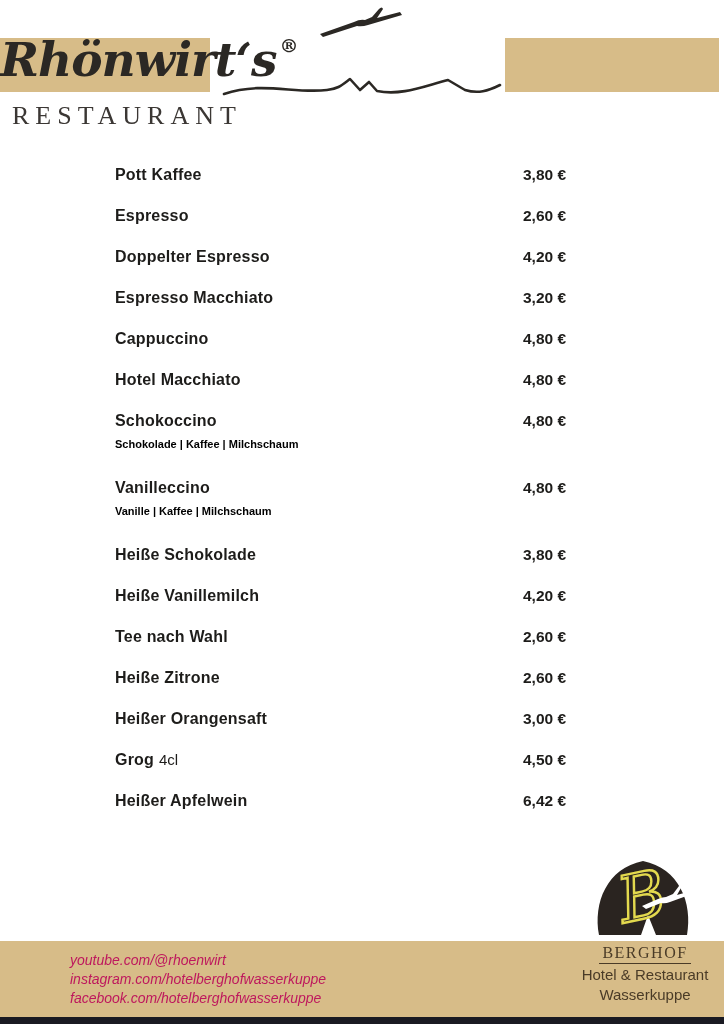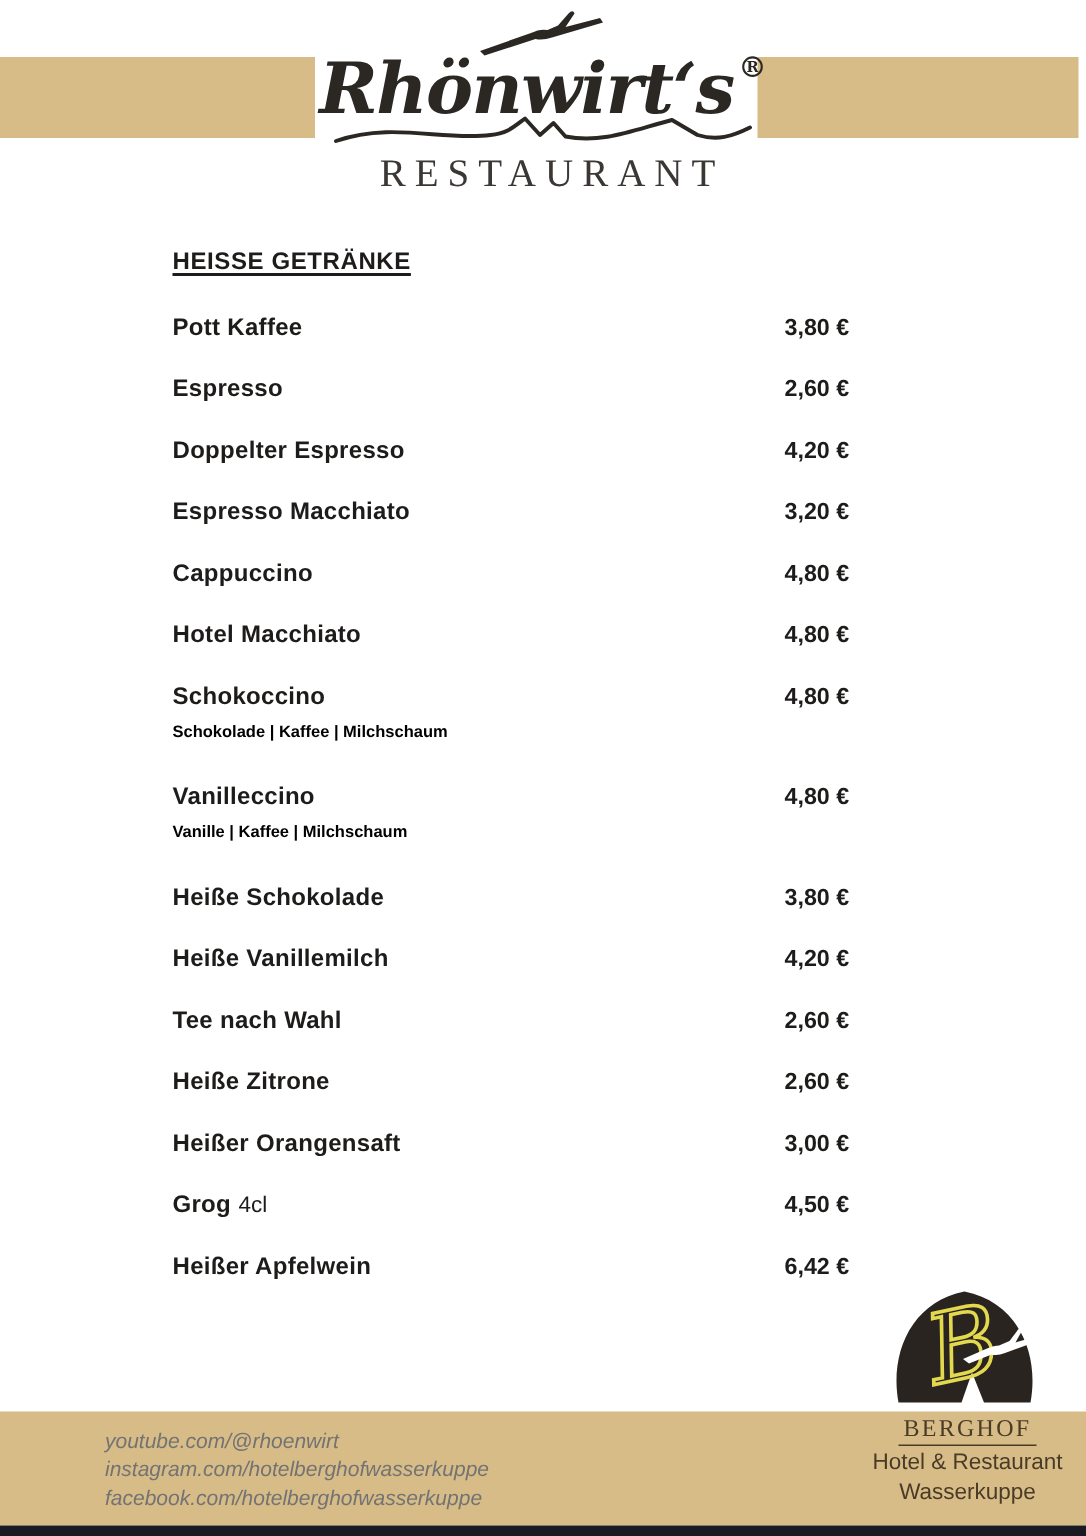--- a/index.html
+++ b/index.html
@@ -19,21 +19,21 @@
     overflow: hidden;
     font-family: "Liberation Sans", sans-serif;
     color: var(--text);
   }
 
   
   .band { position: absolute; top: 38px; height: 54px; background: var(--band); }
   .band-left  { left: 0;     width: 210px; }
   .band-right { left: 505px; width: 214px; }
 
-  .logo { position: absolute; top: 7px; left: 0; width: 724px; text-align: center; }
+  .logo { position: absolute; top: 7px; left: 0; width: 724px; text-align: left; }
   .logo .glider-svg { display: block; margin: 0 auto 0 auto; }
   .brand-line {
     font-family: "DejaVu Serif", serif;
     font-style: italic;
     font-weight: bold;
     font-size: 47px;
     line-height: 1.0;
     color: #2b2824;
     letter-spacing: -1px;
     margin-top: -2px;
@@ -78,21 +78,21 @@
   .item-desc { font-size: 11px; line-height: 17px; margin-top: 7px; color: #000000; font-weight: bold; }
 
   
   .berghof-logo { position: absolute; left: 592px; top: 855px; width: 102px; height: 86px; }
 
   
   .footer-band { position: absolute; left: 0; top: 941px; width: 724px; height: 76px; background: var(--band); }
   .social {
     position: absolute; left: 70px; top: 951px;
     font-style: italic; font-size: 14px; line-height: 19px;
-    color: #737373;
+    color: #be185d;
   }
   .berghof-block {
     position: absolute; left: 563px; top: 944px; width: 164px;
     text-align: center; color: var(--berghof_brown);
   }
   .berghof-title {
     font-family: "Liberation Serif", serif;
     font-size: 16px; letter-spacing: 1.5px; line-height: 1.1;
     display: inline-block;
     border-bottom: 1.5px solid var(--berghof_brown);
@@ -115,21 +115,20 @@
       <path d="M0,27 L34,15 Q40,12 45,13 L52,10 L59,2 Q62,-1 63,2 L57,11 L80,5 L82,8 L48,18 Q42,20 37,19 L3,30 Z" fill="#2b2824"></path>
     </svg>
     <div class="brand-line"><span>Rhönwirt‘s</span><span class="reg-mark">®</span></div>
     <svg class="swoosh-svg" width="280" height="30" viewBox="0 0 280 30">
       <path d="M2,21 C40,8 72,21 105,17 C116,16 120,12 128,6 L138,17 L147,9 L155,18 C180,23 202,13 226,7 L243,17 C256,21 266,18 278,12" fill="none" stroke="#2b2824" stroke-width="2.6" stroke-linecap="round" stroke-linejoin="round"></path>
     </svg>
     <div class="brand-sub">RESTAURANT</div>
   </div>
 
   <div class="menu">
-    <h2 class="menu-heading">HEISSE GETRÄNKE</h2>
     <div id="menu-items">
   <div class="menu-item">
     <div class="menu-row">
       <span class="item-name"><span class="n">Pott Kaffee</span></span>
       <span class="item-price">3,80 €</span>
     </div>
 
   </div>
 
   <div class="menu-item">

